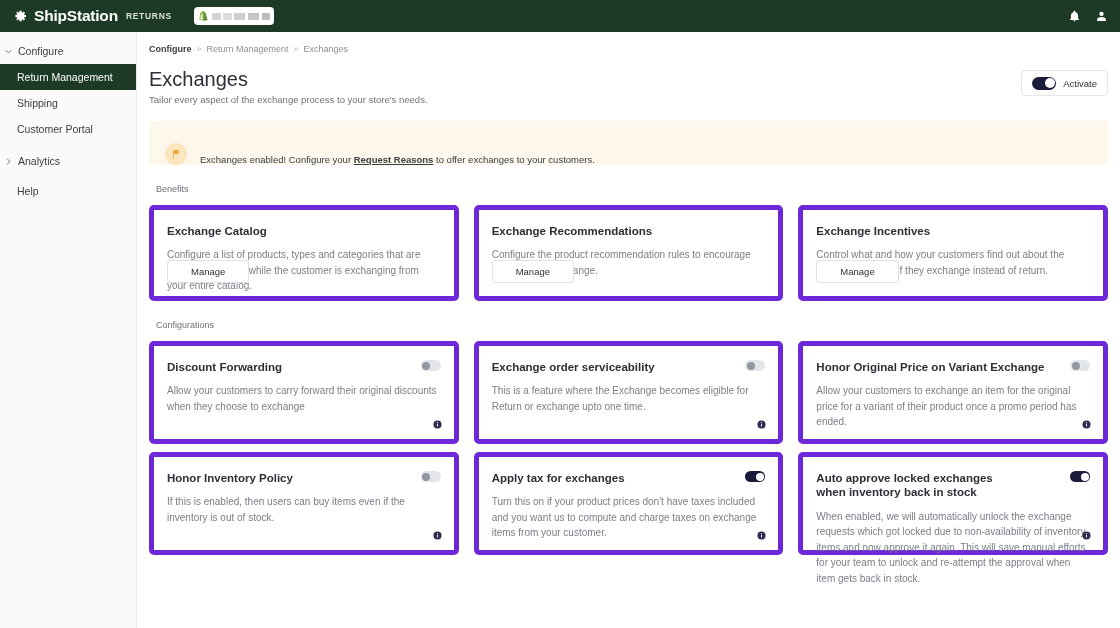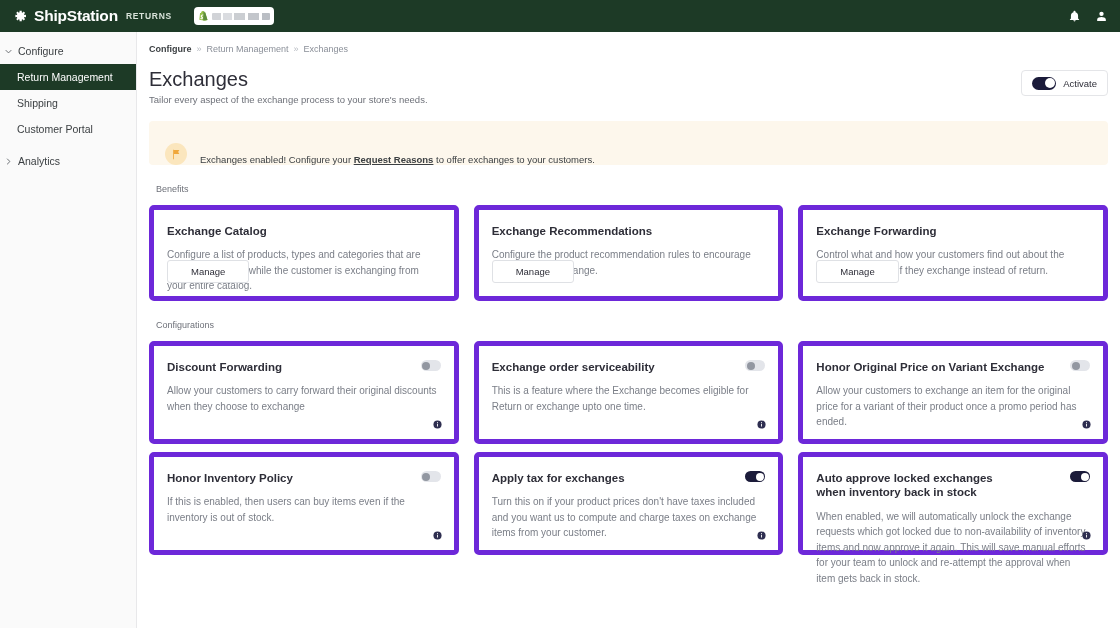--- a/index.html
+++ b/index.html
@@ -306,20 +306,23 @@
       <span>Customer Portal</span>
     </div>
 
     <div class="nav-group-head" style="margin-top:6px">
       <svg class="chev" viewBox="0 0 16 16">
         <path fill="none" stroke="#5f6368" stroke-width="1.6" stroke-linecap="round" stroke-linejoin="round" d="M6 3.5L10.5 8 6 12.5"></path>
       </svg>
       <span>Analytics</span>
     </div>
 
+    <div class="nav-item plain" style="margin-top:4px">
+      <span>Help</span>
+    </div>
   </div>
 
   <div class="main">
 
     <div class="breadcrumb">
       <span class="crumb strong">Configure</span>
       <span class="crumb-sep">»</span>
       <span class="crumb">Return Management</span>
       <span class="crumb-sep">»</span>
       <span class="crumb">Exchanges</span>
@@ -359,21 +362,21 @@
         <button class="manage-btn">Manage</button>
       </div>
 
       <div class="card benefit">
         <div class="card-title">Exchange Recommendations</div>
         <div class="card-desc">Configure the product recommendation rules to encourage customers to exchange.</div>
         <button class="manage-btn">Manage</button>
       </div>
 
       <div class="card benefit">
-        <div class="card-title">Exchange Forwarding</div>
+        <div class="card-title">Exchange Incentives</div>
         <div class="card-desc">Control what and how your customers find out about the incentives offered if they exchange instead of return.</div>
         <button class="manage-btn">Manage</button>
       </div>
     </div>
 
     <div class="section-label">Configurations</div>
 
     <div class="card-row">
 
       <div class="card config">

